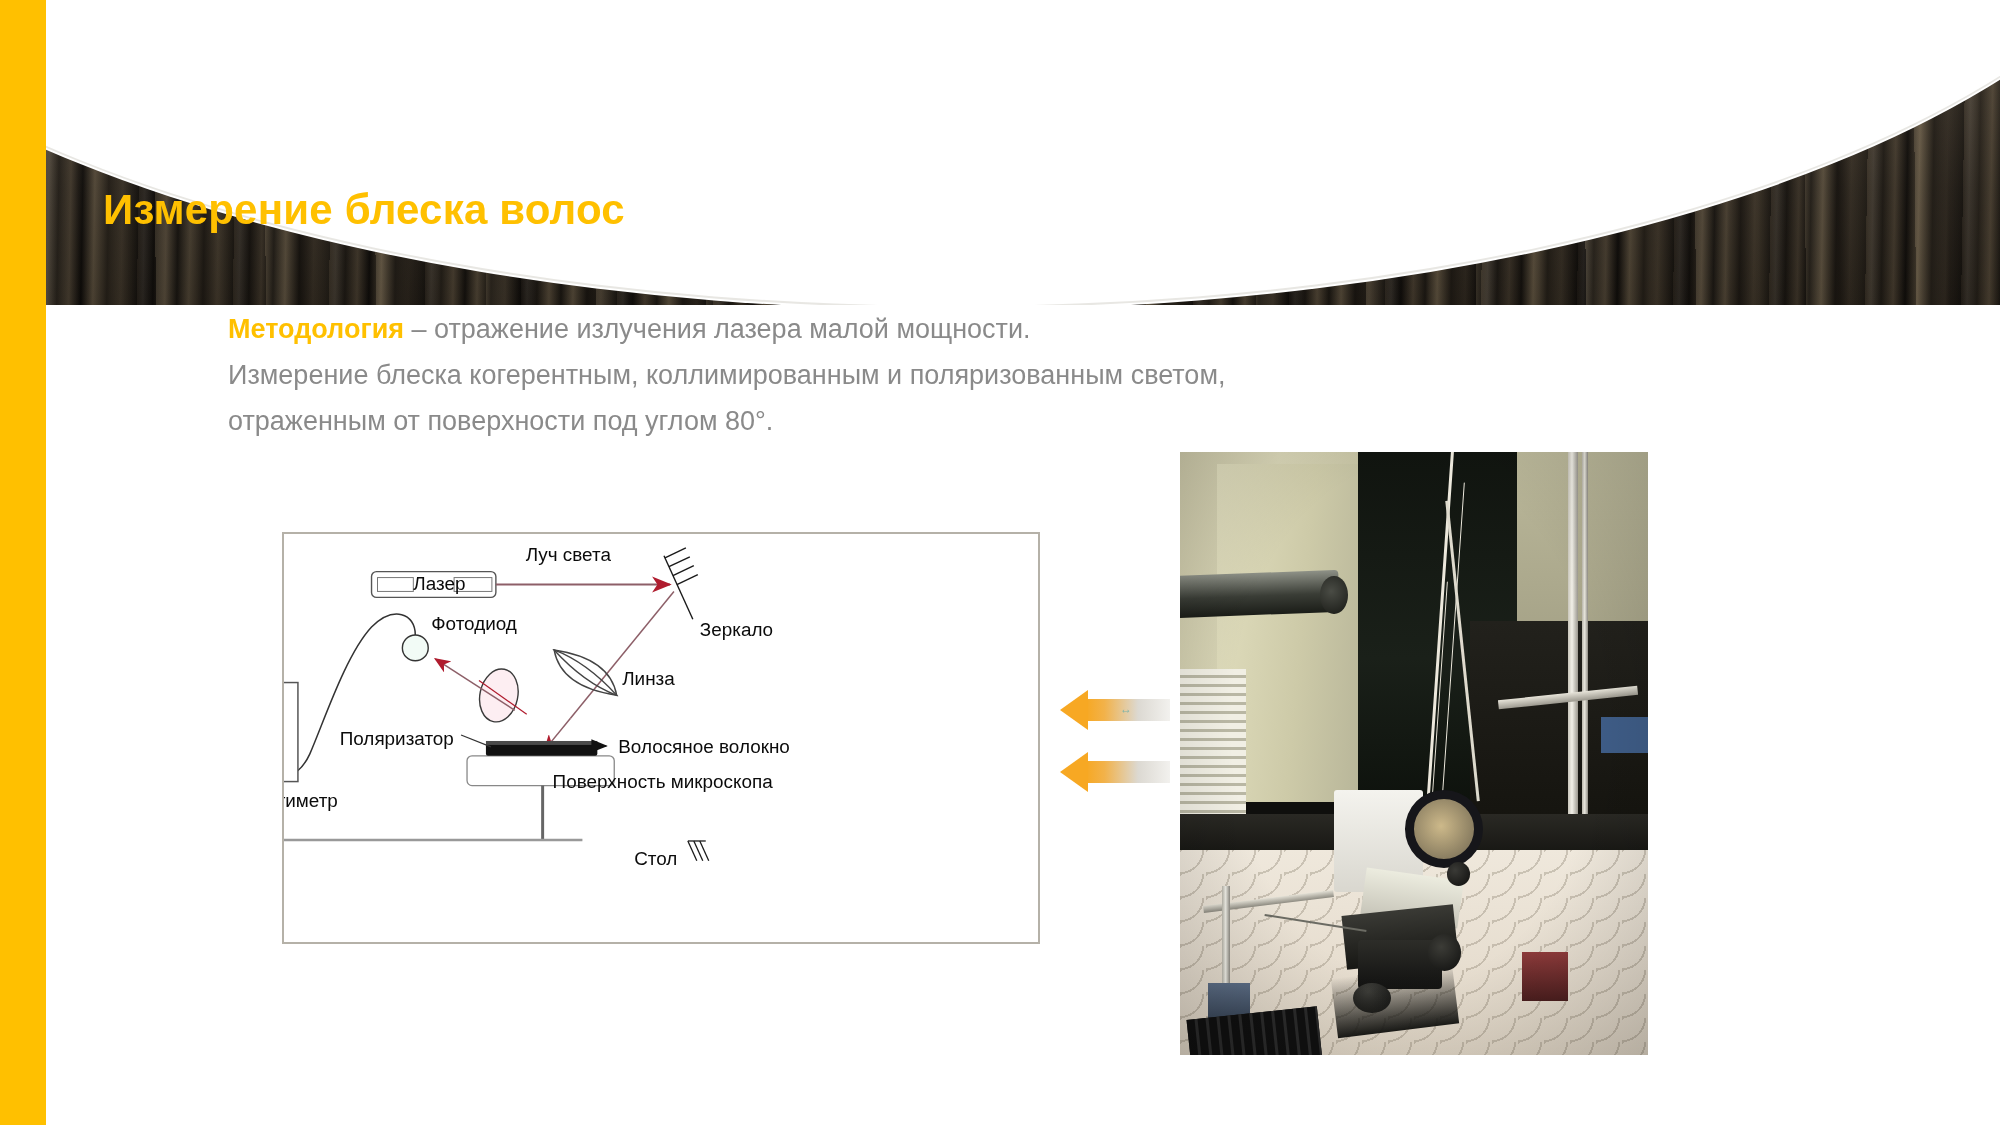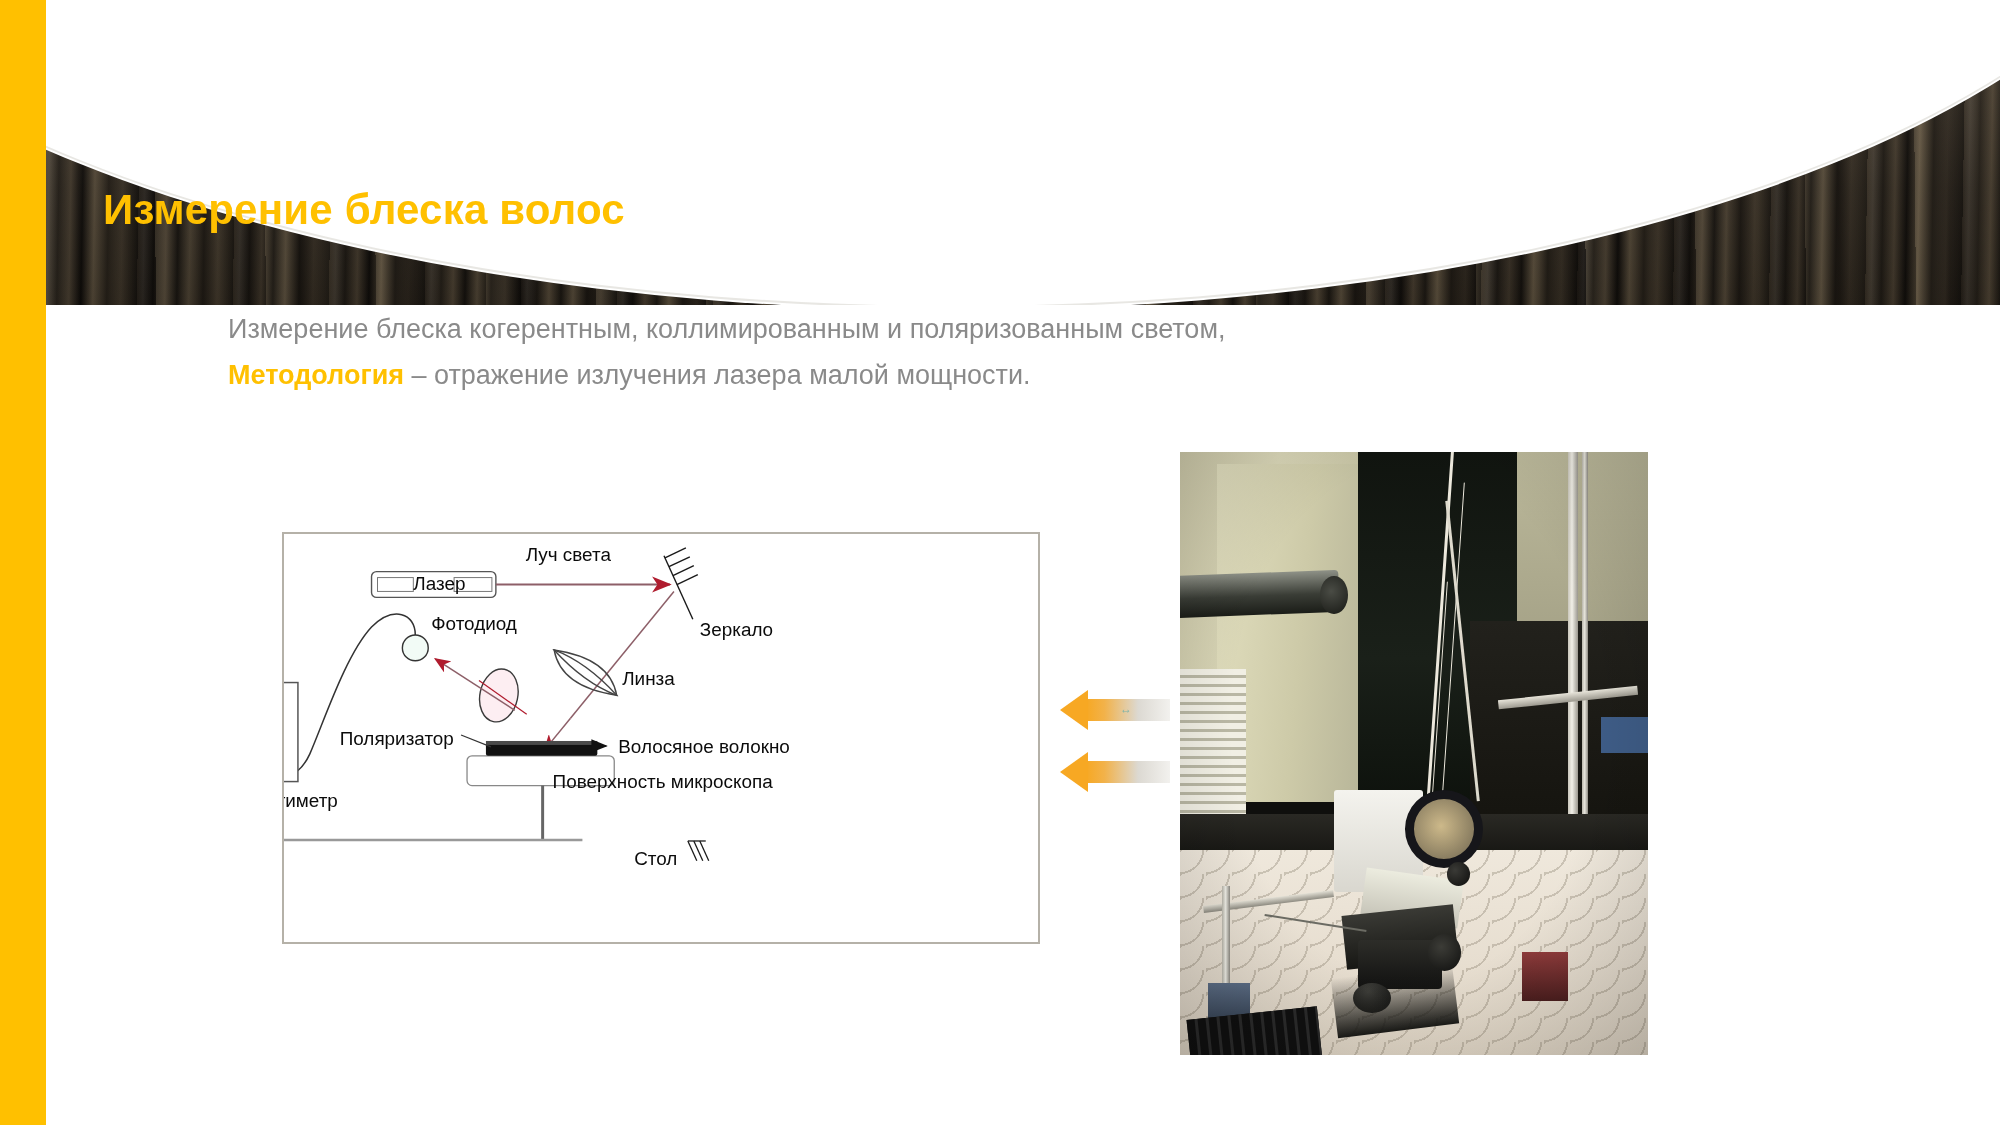--- a/index.html
+++ b/index.html
@@ -199,24 +199,25 @@
 
   <div class="banner-wrap">
     <div class="banner-photo"></div>
     <div class="banner-cut"></div>
     <div class="banner-cut-edge"></div>
   </div>
 
   <div class="page-title">Измерение блеска волос</div>
 
   <div class="body-copy">
-    <p>Измерение блеска когерентным, коллимированным и поляризованным светом,</p>
     <p>
       <span class="lead">Методология</span><span> –  отражение излучения лазера малой мощности.</span>
     </p>
+    <p>Измерение блеска когерентным, коллимированным и поляризованным светом,</p>
+    <p>отраженным от поверхности под углом 80°.</p>
   </div>
 
   <div class="diagram-box">
     <svg viewBox="0 0 758 412" preserveAspectRatio="none">
       <defs>
         <marker id="redArrow" markerWidth="11" markerHeight="9" refX="10" refY="4.5" orient="auto">
           <path d="M0,0 L11,4.5 L0,9 L3,4.5 Z" fill="#b01c2e"></path>
         </marker>
         <marker id="blackArrow" markerWidth="11" markerHeight="9" refX="10" refY="4.5" orient="auto">
           <path d="M0,0 L11,4.5 L0,9 Z" fill="#111"></path>

